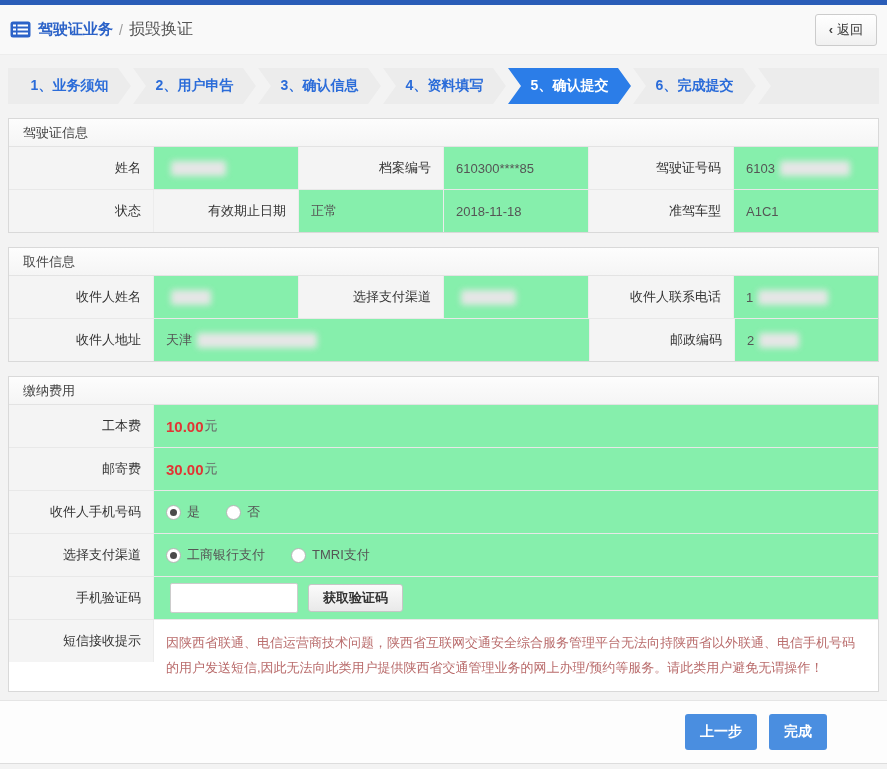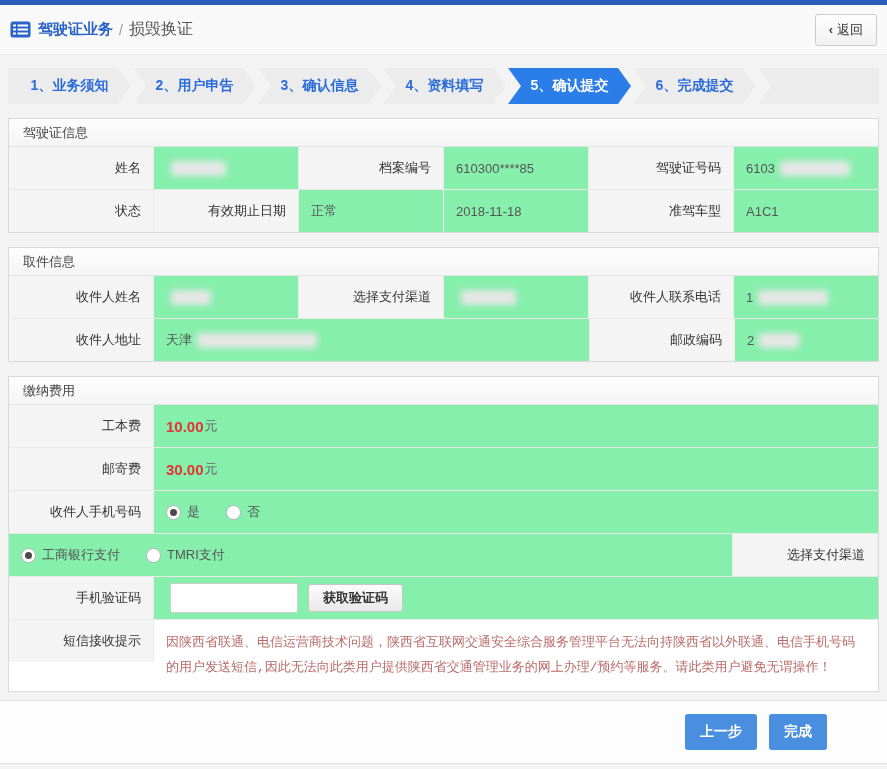--- a/index.html
+++ b/index.html
@@ -81,21 +81,21 @@
   }
   .captcha-btn {
     height:28px; padding:0 14px; border:1px solid #c6c6c6; border-radius:3px;
     background:linear-gradient(#fbfbfb,#e9e9e9); color:#333; font-weight:bold;
     font-size:13px; cursor:pointer;
   }
   .notice-row { align-items:flex-start; }
   .notice-row .cell.lbl { align-items:center; }
   .notice-text {
     padding:10px 16px 10px 12px; color:#b96b6b; font-size:13px; line-height:1.95;
-    flex:1 1 auto; display:block;font-family:Liberation Mono, monospace;
+    flex:1 1 auto; display:block;
   }
   
   .footer {
     margin-top:8px; background:#fdfdfd; border-top:1px solid #e5e5e5; border-bottom:1px solid #ddd;
     padding:13px 60px 13px 0; display:flex; justify-content:flex-end; gap:12px;
   }
   .btn-blue {
     background:#4a8ee0; color:#fff; border:none; border-radius:3px;
     font-size:14px; font-weight:bold; padding:9px 15px; cursor:pointer;
   }
@@ -226,31 +226,31 @@
           <span class="rb"></span>
           <span>是</span>
         </span>
       <span class="radio">
           <span class="rb"></span>
           <span>否</span>
         </span>
     </div>
   </div>
   <div class="prow">
+    <div class="cell lbl">选择支付渠道</div>
     <div class="cell val w-grow pay-content">
       <span class="radio checked">
           <span class="rb"></span>
           <span>工商银行支付</span>
         </span>
       <span class="radio">
           <span class="rb"></span>
           <span>TMRI支付</span>
         </span>
     </div>
-    <div class="cell lbl">选择支付渠道</div>
   </div>
   <div class="prow">
     <div class="cell lbl">手机验证码</div>
     <div class="cell val w-grow pay-content" style="padding-left:16px;">
       <input class="captcha-input" type="text" value="" style="">
       <button class="captcha-btn">获取验证码</button>
     </div>
   </div>
   <div class="prow notice-row">
     <div class="cell lbl">短信接收提示</div>

